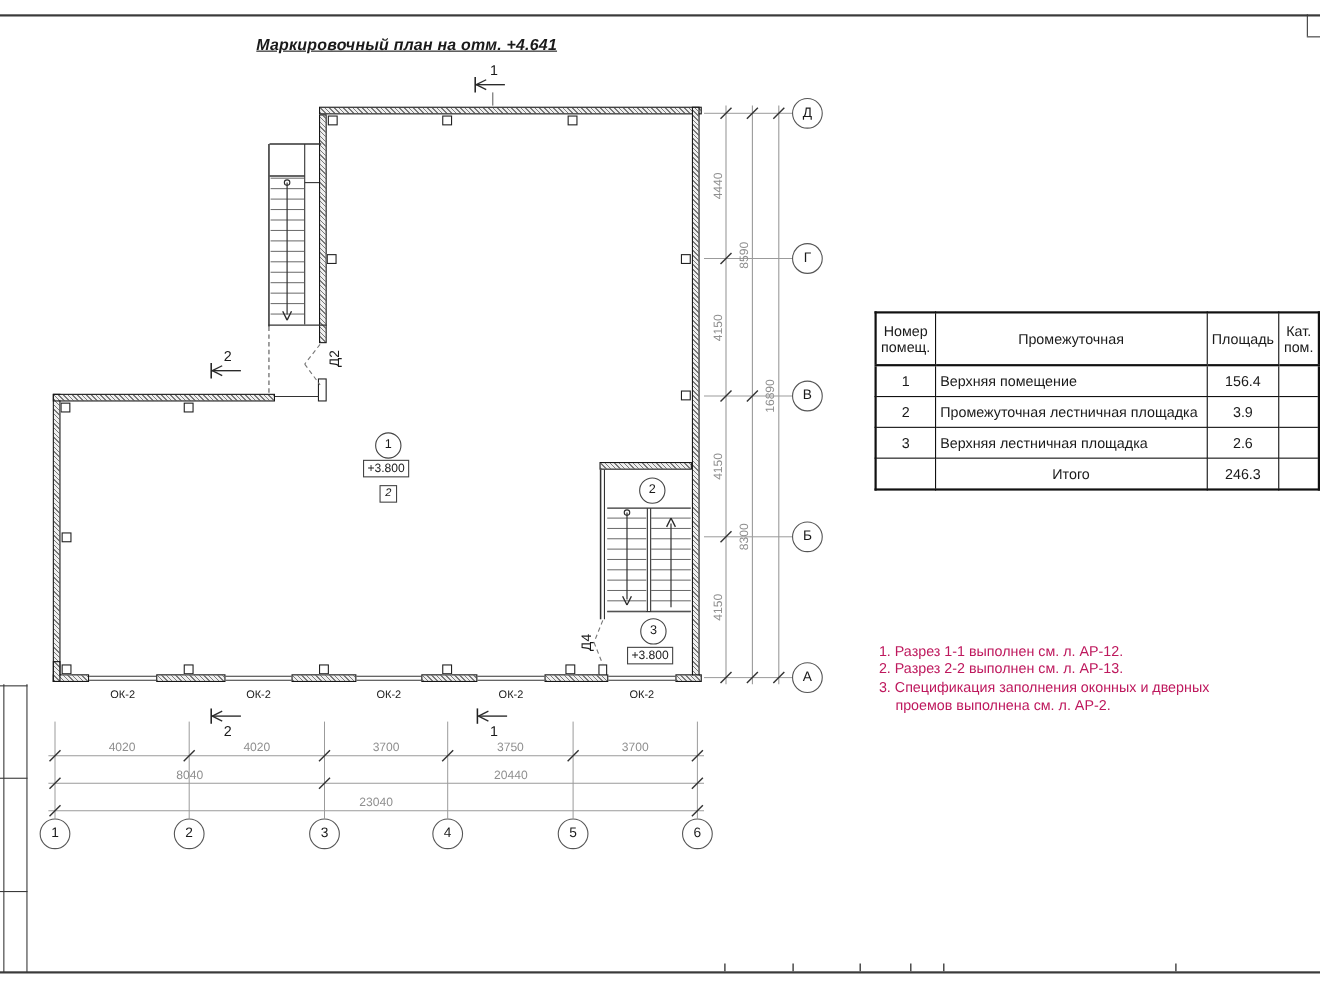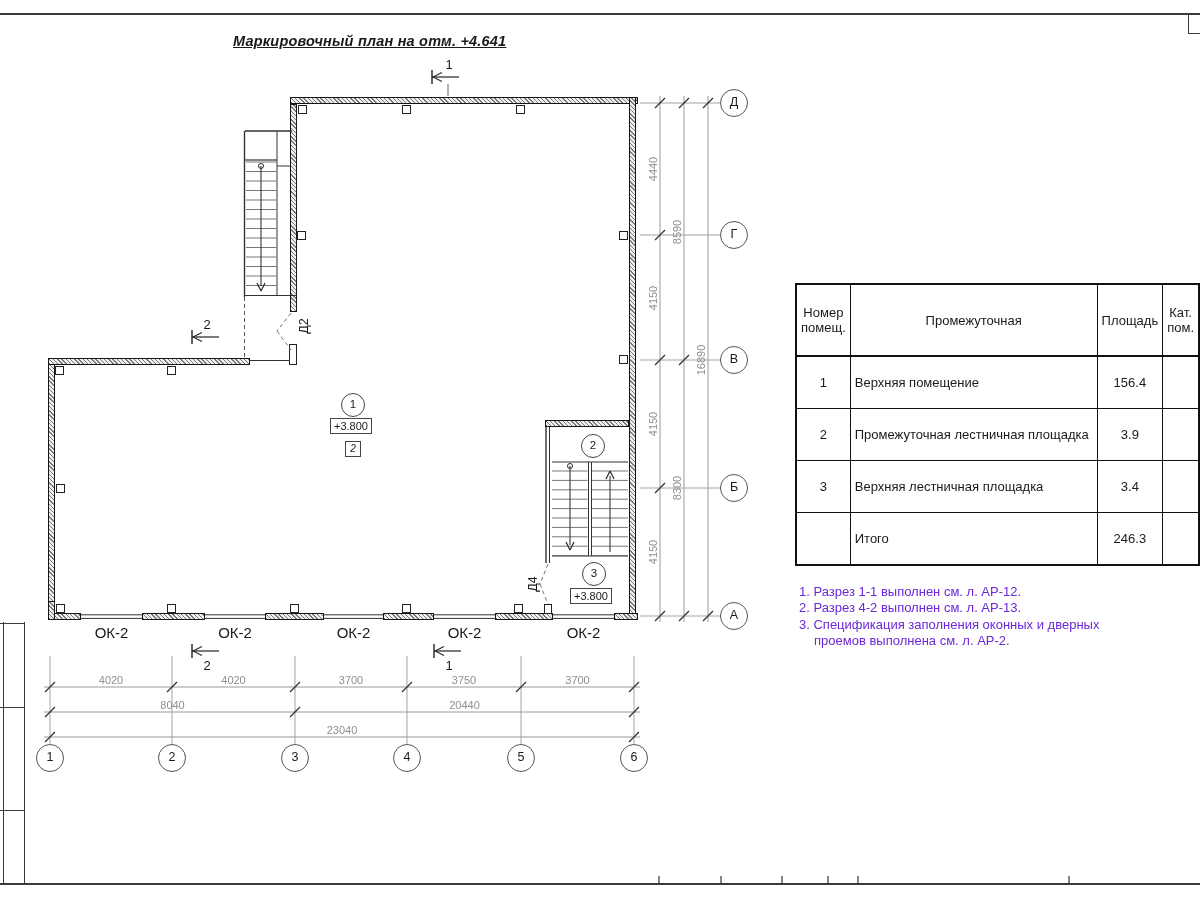--- a/index.html
+++ b/index.html
@@ -16,37 +16,37 @@
         text-decoration:underline;white-space:nowrap;letter-spacing:.2px;}
   .room-circle{position:absolute;width:22px;height:22px;border:1px solid #444;border-radius:50%;
         background:#fff;font-size:11.5px;text-align:center;line-height:21px;}
   .elev-box{position:absolute;border:1px solid #444;background:#fff;font-size:11px;
         padding:1px 3px;white-space:nowrap;}
   .floor-box{position:absolute;width:14px;height:14px;border:1px solid #444;background:#fff;
         font-size:10px;font-style:italic;text-align:center;line-height:13px;}
   .door-label{position:absolute;font-size:12.5px;white-space:nowrap;
         transform:translate(-50%,-50%) rotate(-90deg);}
   .sec-label{position:absolute;font-size:13px;transform:translate(-50%,-50%);}
-  .win-label{position:absolute;font-size:15px;transform:translate(-50%,-50%);white-space:nowrap;}
+  .win-label{position:absolute;font-size:10px;transform:translate(-50%,-50%);white-space:nowrap;}
   .dim-label{position:absolute;font-size:11px;color:#8f8f8f;transform:translate(-50%,-50%);white-space:nowrap;}
   .dim-label.rot{transform:translate(-50%,-50%) rotate(-90deg);}
   .bubble{position:absolute;width:26px;height:26px;border:1px solid #555;border-radius:50%;
         background:#fff;font-size:12.5px;text-align:center;line-height:24px;
         transform:translate(-50%,-50%);}
   #linework{position:absolute;left:0;top:0;pointer-events:none;}
   .expl-title{position:absolute;left:795px;top:237px;width:382px;text-align:center;
         font-size:14px;font-style:italic;font-weight:bold;text-decoration:underline;white-space:nowrap;}
   table.expl{position:absolute;left:795px;top:283px;border-collapse:collapse;
         font-size:13px;table-layout:fixed;}
-  table.expl th,table.expl td{border:1px solid #111;padding:12px 4px;overflow:hidden;}
+  table.expl th,table.expl td{border:1px solid #111;padding:0 4px;overflow:hidden;}
   table.expl{border:2px solid #111;}
   table.expl thead th{height:46px;font-weight:normal;text-align:center;border-bottom:2px solid #111;}
   table.expl tbody td{height:27px;}
-  td.c{text-align:center;} td.l{text-align:left;padding-left:7px;} td.r{text-align:left;padding-right:6px;}
-  .notes{position:absolute;left:799px;top:584px;width:336px;font-size:13px;line-height:16.4px;color:#6d28d9;}
+  td.c{text-align:center;} td.l{text-align:left;padding-left:7px;} td.r{text-align:center;padding-right:6px;}
+  .notes{position:absolute;left:799px;top:584px;width:336px;font-size:13px;line-height:16.4px;color:#be185d;}
   .notes div{padding-left:15px;text-indent:-15px;}
 </style>
 </head>
 <body>
 
 <div class="sheet">
 
   <div class="hline" style="left:0;top:13px;width:1200px;"></div>
   <div class="vline thin" style="left:1188px;top:13px;height:20px;"></div>
   <div class="hline thin" style="left:1188px;top:33px;width:12px;"></div>
@@ -268,35 +268,35 @@
       </tr>
       <tr>
         <td class="c">2</td>
         <td class="l">Промежуточная лестничная площадка</td>
         <td class="c">3.9</td>
         <td class="c"></td>
       </tr>
       <tr>
         <td class="c">3</td>
         <td class="l">Верхняя лестничная площадка</td>
-        <td class="c">3.4</td>
+        <td class="c">2.6</td>
         <td class="c"></td>
       </tr>
       <tr>
         <td></td>
         <td class="r">Итого</td>
         <td class="c">246.3</td>
         <td></td>
       </tr>
     </tbody>
   </table>
 
   <div class="notes">
     <div>1. Разрез 1-1 выполнен см. л. АР-12.</div>
-    <div>2. Разрез 4-2 выполнен см. л. АР-13.</div>
+    <div>2. Разрез 2-2 выполнен см. л. АР-13.</div>
     <div>3. Спецификация заполнения оконных и дверных проемов выполнена см. л. АР-2.</div>
   </div>
 
 <div class="dim-label" style="left: 111px; top: 680px;">4020</div>
     <div class="dim-label" style="left: 233.5px; top: 680px;">4020</div>
     <div class="dim-label" style="left: 351px; top: 680px;">3700</div>
     <div class="dim-label" style="left: 464px; top: 680px;">3750</div>
     <div class="dim-label" style="left: 577.5px; top: 680px;">3700</div>
     <div class="dim-label" style="left: 172.5px; top: 705px;">8040</div>
     <div class="dim-label" style="left: 464.5px; top: 705px;">20440</div>

